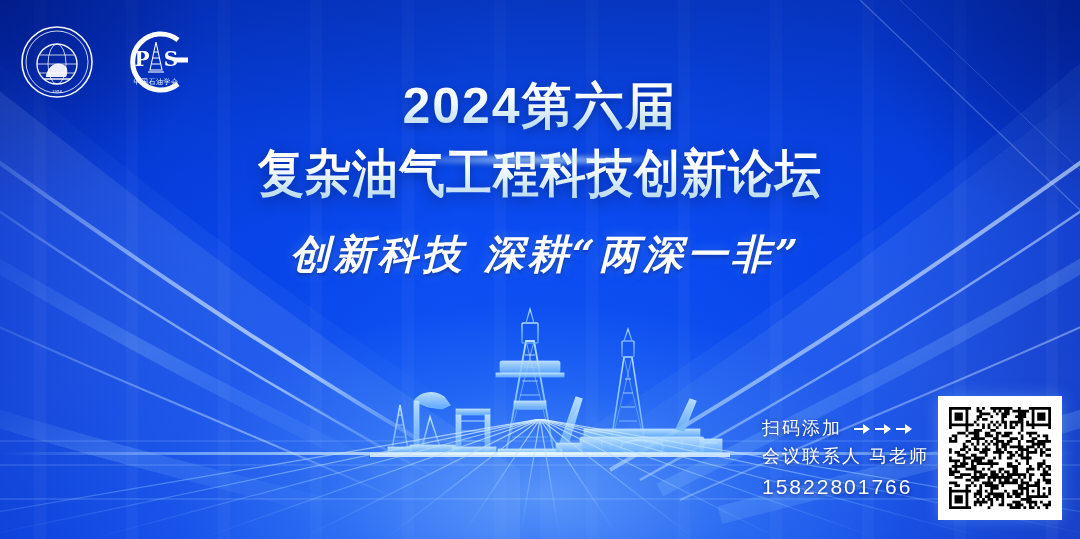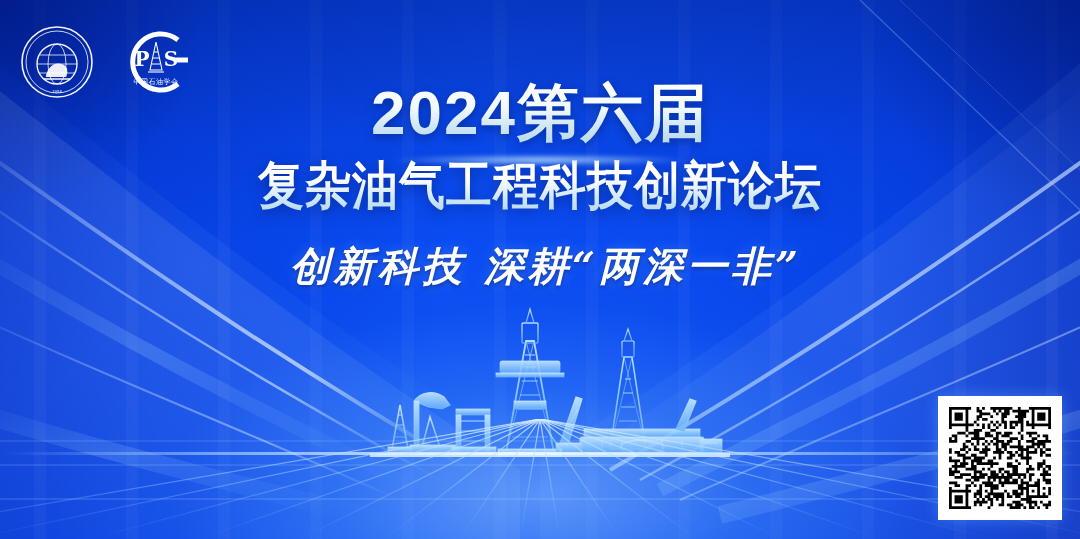--- a/index.html
+++ b/index.html
@@ -72,21 +72,21 @@
   .derricks svg { display:block; width:100%; height:100%; }
 
   
   .logos { position:absolute; left:18px; top:22px; display:flex; align-items:center; gap:20px; }
   .logo { display:block; }
 
   
   .title-block { position:absolute; left:0; right:0; top:80px; text-align:center; }
 
   .t-year {
-    font-size: 62px;
+    font-size: 50px;
     font-weight: 700;
     letter-spacing: 2px;
     line-height: 1.05;
     background: linear-gradient(180deg, #ffffff 0%, #f2fafe 42%, #cfe6f4 72%, #b7d8ec 100%);
     -webkit-background-clip: text;
     background-clip: text;
     color: transparent;
     -webkit-text-fill-color: transparent;
     filter: drop-shadow(0 3px 5px rgba(0,20,90,.45));
     margin: 0;
@@ -330,20 +330,38 @@
   </div>
 
   <div class="title-block">
     <div class="t-year">2024第六届</div>
     <div class="t-main">复杂油气工程科技创新论坛</div>
     <div class="t-slogan">创新科技  深耕“两深一非”</div>
   </div>
   <div class="t-main-glow"></div>
 
 
+  <div class="contact">
+    <div class="contact-row">
+      <span>扫码添加</span>
+      <span class="arrows">
+        <svg width="62" height="14" viewBox="0 0 62 14" xmlns="http://www.w3.org/2000/svg">
+          <g fill="#ffffff">
+            <path d="M0,6 h9 v-4 l7,5 -7,5 v-4 H0 Z"></path>
+            <path d="M21,6 h9 v-4 l7,5 -7,5 v-4 h-9 Z"></path>
+            <path d="M42,6 h9 v-4 l7,5 -7,5 v-4 h-9 Z"></path>
+          </g>
+        </svg>
+      </span>
+    </div>
+    <div class="contact-row">
+      <span>会议联系人 马老师</span>
+    </div>
+    <div class="phone">15822801766</div>
+  </div>
 
   <div class="qr-wrap">
     <svg id="qr-svg" width="124" height="124" viewBox="0 0 124 124" xmlns="http://www.w3.org/2000/svg">
         <rect width="124" height="124" fill="#ffffff"></rect>
         <path d="M11.02,11.02h2.76v2.76h-2.76zM13.78,11.02h2.76v2.76h-2.76zM16.53,11.02h2.76v2.76h-2.76zM19.29,11.02h2.76v2.76h-2.76zM22.04,11.02h2.76v2.76h-2.76zM24.80,11.02h2.76v2.76h-2.76zM27.56,11.02h2.76v2.76h-2.76zM30.31,11.02h2.76v2.76h-2.76zM38.58,11.02h2.76v2.76h-2.76zM44.09,11.02h2.76v2.76h-2.76zM52.36,11.02h2.76v2.76h-2.76zM55.11,11.02h2.76v2.76h-2.76zM57.87,11.02h2.76v2.76h-2.76zM60.62,11.02h2.76v2.76h-2.76zM63.38,11.02h2.76v2.76h-2.76zM66.13,11.02h2.76v2.76h-2.76zM68.89,11.02h2.76v2.76h-2.76zM71.64,11.02h2.76v2.76h-2.76zM79.91,11.02h2.76v2.76h-2.76zM90.93,11.02h2.76v2.76h-2.76zM93.69,11.02h2.76v2.76h-2.76zM96.44,11.02h2.76v2.76h-2.76zM99.20,11.02h2.76v2.76h-2.76zM101.96,11.02h2.76v2.76h-2.76zM104.71,11.02h2.76v2.76h-2.76zM107.47,11.02h2.76v2.76h-2.76zM110.22,11.02h2.76v2.76h-2.76zM11.02,13.78h2.76v2.76h-2.76zM27.56,13.78h2.76v2.76h-2.76zM38.58,13.78h2.76v2.76h-2.76zM41.33,13.78h2.76v2.76h-2.76zM55.11,13.78h2.76v2.76h-2.76zM60.62,13.78h2.76v2.76h-2.76zM66.13,13.78h2.76v2.76h-2.76zM68.89,13.78h2.76v2.76h-2.76zM74.40,13.78h2.76v2.76h-2.76zM77.16,13.78h2.76v2.76h-2.76zM79.91,13.78h2.76v2.76h-2.76zM82.67,13.78h2.76v2.76h-2.76zM85.42,13.78h2.76v2.76h-2.76zM88.18,13.78h2.76v2.76h-2.76zM93.69,13.78h2.76v2.76h-2.76zM110.22,13.78h2.76v2.76h-2.76zM11.02,16.53h2.76v2.76h-2.76zM16.53,16.53h2.76v2.76h-2.76zM19.29,16.53h2.76v2.76h-2.76zM22.04,16.53h2.76v2.76h-2.76zM27.56,16.53h2.76v2.76h-2.76zM41.33,16.53h2.76v2.76h-2.76zM44.09,16.53h2.76v2.76h-2.76zM46.84,16.53h2.76v2.76h-2.76zM49.60,16.53h2.76v2.76h-2.76zM57.87,16.53h2.76v2.76h-2.76zM63.38,16.53h2.76v2.76h-2.76zM66.13,16.53h2.76v2.76h-2.76zM68.89,16.53h2.76v2.76h-2.76zM79.91,16.53h2.76v2.76h-2.76zM82.67,16.53h2.76v2.76h-2.76zM85.42,16.53h2.76v2.76h-2.76zM93.69,16.53h2.76v2.76h-2.76zM99.20,16.53h2.76v2.76h-2.76zM101.96,16.53h2.76v2.76h-2.76zM104.71,16.53h2.76v2.76h-2.76zM110.22,16.53h2.76v2.76h-2.76zM11.02,19.29h2.76v2.76h-2.76zM16.53,19.29h2.76v2.76h-2.76zM19.29,19.29h2.76v2.76h-2.76zM22.04,19.29h2.76v2.76h-2.76zM27.56,19.29h2.76v2.76h-2.76zM38.58,19.29h2.76v2.76h-2.76zM41.33,19.29h2.76v2.76h-2.76zM52.36,19.29h2.76v2.76h-2.76zM63.38,19.29h2.76v2.76h-2.76zM66.13,19.29h2.76v2.76h-2.76zM77.16,19.29h2.76v2.76h-2.76zM79.91,19.29h2.76v2.76h-2.76zM82.67,19.29h2.76v2.76h-2.76zM85.42,19.29h2.76v2.76h-2.76zM93.69,19.29h2.76v2.76h-2.76zM99.20,19.29h2.76v2.76h-2.76zM101.96,19.29h2.76v2.76h-2.76zM104.71,19.29h2.76v2.76h-2.76zM110.22,19.29h2.76v2.76h-2.76zM11.02,22.04h2.76v2.76h-2.76zM16.53,22.04h2.76v2.76h-2.76zM19.29,22.04h2.76v2.76h-2.76zM22.04,22.04h2.76v2.76h-2.76zM27.56,22.04h2.76v2.76h-2.76zM38.58,22.04h2.76v2.76h-2.76zM44.09,22.04h2.76v2.76h-2.76zM46.84,22.04h2.76v2.76h-2.76zM63.38,22.04h2.76v2.76h-2.76zM79.91,22.04h2.76v2.76h-2.76zM82.67,22.04h2.76v2.76h-2.76zM93.69,22.04h2.76v2.76h-2.76zM99.20,22.04h2.76v2.76h-2.76zM101.96,22.04h2.76v2.76h-2.76zM104.71,22.04h2.76v2.76h-2.76zM110.22,22.04h2.76v2.76h-2.76zM11.02,24.80h2.76v2.76h-2.76zM27.56,24.80h2.76v2.76h-2.76zM35.82,24.80h2.76v2.76h-2.76zM52.36,24.80h2.76v2.76h-2.76zM57.87,24.80h2.76v2.76h-2.76zM63.38,24.80h2.76v2.76h-2.76zM66.13,24.80h2.76v2.76h-2.76zM71.64,24.80h2.76v2.76h-2.76zM74.40,24.80h2.76v2.76h-2.76zM77.16,24.80h2.76v2.76h-2.76zM79.91,24.80h2.76v2.76h-2.76zM82.67,24.80h2.76v2.76h-2.76zM88.18,24.80h2.76v2.76h-2.76zM93.69,24.80h2.76v2.76h-2.76zM110.22,24.80h2.76v2.76h-2.76zM11.02,27.56h2.76v2.76h-2.76zM13.78,27.56h2.76v2.76h-2.76zM16.53,27.56h2.76v2.76h-2.76zM19.29,27.56h2.76v2.76h-2.76zM22.04,27.56h2.76v2.76h-2.76zM24.80,27.56h2.76v2.76h-2.76zM27.56,27.56h2.76v2.76h-2.76zM30.31,27.56h2.76v2.76h-2.76zM33.07,27.56h2.76v2.76h-2.76zM38.58,27.56h2.76v2.76h-2.76zM44.09,27.56h2.76v2.76h-2.76zM49.60,27.56h2.76v2.76h-2.76zM55.11,27.56h2.76v2.76h-2.76zM60.62,27.56h2.76v2.76h-2.76zM66.13,27.56h2.76v2.76h-2.76zM71.64,27.56h2.76v2.76h-2.76zM77.16,27.56h2.76v2.76h-2.76zM82.67,27.56h2.76v2.76h-2.76zM88.18,27.56h2.76v2.76h-2.76zM90.93,27.56h2.76v2.76h-2.76zM93.69,27.56h2.76v2.76h-2.76zM96.44,27.56h2.76v2.76h-2.76zM99.20,27.56h2.76v2.76h-2.76zM101.96,27.56h2.76v2.76h-2.76zM104.71,27.56h2.76v2.76h-2.76zM107.47,27.56h2.76v2.76h-2.76zM110.22,27.56h2.76v2.76h-2.76zM11.02,30.31h2.76v2.76h-2.76zM27.56,30.31h2.76v2.76h-2.76zM44.09,30.31h2.76v2.76h-2.76zM49.60,30.31h2.76v2.76h-2.76zM57.87,30.31h2.76v2.76h-2.76zM66.13,30.31h2.76v2.76h-2.76zM71.64,30.31h2.76v2.76h-2.76zM74.40,30.31h2.76v2.76h-2.76zM82.67,30.31h2.76v2.76h-2.76zM93.69,30.31h2.76v2.76h-2.76zM110.22,30.31h2.76v2.76h-2.76zM27.56,33.07h2.76v2.76h-2.76zM35.82,33.07h2.76v2.76h-2.76zM38.58,33.07h2.76v2.76h-2.76zM41.33,33.07h2.76v2.76h-2.76zM52.36,33.07h2.76v2.76h-2.76zM55.11,33.07h2.76v2.76h-2.76zM82.67,33.07h2.76v2.76h-2.76zM19.29,35.82h2.76v2.76h-2.76zM22.04,35.82h2.76v2.76h-2.76zM24.80,35.82h2.76v2.76h-2.76zM30.31,35.82h2.76v2.76h-2.76zM33.07,35.82h2.76v2.76h-2.76zM35.82,35.82h2.76v2.76h-2.76zM38.58,35.82h2.76v2.76h-2.76zM46.84,35.82h2.76v2.76h-2.76zM49.60,35.82h2.76v2.76h-2.76zM57.87,35.82h2.76v2.76h-2.76zM60.62,35.82h2.76v2.76h-2.76zM66.13,35.82h2.76v2.76h-2.76zM68.89,35.82h2.76v2.76h-2.76zM71.64,35.82h2.76v2.76h-2.76zM79.91,35.82h2.76v2.76h-2.76zM88.18,35.82h2.76v2.76h-2.76zM90.93,35.82h2.76v2.76h-2.76zM93.69,35.82h2.76v2.76h-2.76zM96.44,35.82h2.76v2.76h-2.76zM13.78,38.58h2.76v2.76h-2.76zM16.53,38.58h2.76v2.76h-2.76zM27.56,38.58h2.76v2.76h-2.76zM35.82,38.58h2.76v2.76h-2.76zM38.58,38.58h2.76v2.76h-2.76zM46.84,38.58h2.76v2.76h-2.76zM49.60,38.58h2.76v2.76h-2.76zM52.36,38.58h2.76v2.76h-2.76zM57.87,38.58h2.76v2.76h-2.76zM63.38,38.58h2.76v2.76h-2.76zM66.13,38.58h2.76v2.76h-2.76zM68.89,38.58h2.76v2.76h-2.76zM82.67,38.58h2.76v2.76h-2.76zM90.93,38.58h2.76v2.76h-2.76zM99.20,38.58h2.76v2.76h-2.76zM104.71,38.58h2.76v2.76h-2.76zM107.47,38.58h2.76v2.76h-2.76zM11.02,41.33h2.76v2.76h-2.76zM16.53,41.33h2.76v2.76h-2.76zM33.07,41.33h2.76v2.76h-2.76zM35.82,41.33h2.76v2.76h-2.76zM38.58,41.33h2.76v2.76h-2.76zM41.33,41.33h2.76v2.76h-2.76zM44.09,41.33h2.76v2.76h-2.76zM55.11,41.33h2.76v2.76h-2.76zM57.87,41.33h2.76v2.76h-2.76zM71.64,41.33h2.76v2.76h-2.76zM74.40,41.33h2.76v2.76h-2.76zM77.16,41.33h2.76v2.76h-2.76zM82.67,41.33h2.76v2.76h-2.76zM93.69,41.33h2.76v2.76h-2.76zM96.44,41.33h2.76v2.76h-2.76zM107.47,41.33h2.76v2.76h-2.76zM11.02,44.09h2.76v2.76h-2.76zM13.78,44.09h2.76v2.76h-2.76zM16.53,44.09h2.76v2.76h-2.76zM27.56,44.09h2.76v2.76h-2.76zM30.31,44.09h2.76v2.76h-2.76zM38.58,44.09h2.76v2.76h-2.76zM46.84,44.09h2.76v2.76h-2.76zM52.36,44.09h2.76v2.76h-2.76zM57.87,44.09h2.76v2.76h-2.76zM60.62,44.09h2.76v2.76h-2.76zM63.38,44.09h2.76v2.76h-2.76zM68.89,44.09h2.76v2.76h-2.76zM71.64,44.09h2.76v2.76h-2.76zM79.91,44.09h2.76v2.76h-2.76zM88.18,44.09h2.76v2.76h-2.76zM90.93,44.09h2.76v2.76h-2.76zM93.69,44.09h2.76v2.76h-2.76zM99.20,44.09h2.76v2.76h-2.76zM101.96,44.09h2.76v2.76h-2.76zM104.71,44.09h2.76v2.76h-2.76zM107.47,44.09h2.76v2.76h-2.76zM110.22,44.09h2.76v2.76h-2.76zM24.80,46.84h2.76v2.76h-2.76zM33.07,46.84h2.76v2.76h-2.76zM38.58,46.84h2.76v2.76h-2.76zM44.09,46.84h2.76v2.76h-2.76zM49.60,46.84h2.76v2.76h-2.76zM55.11,46.84h2.76v2.76h-2.76zM57.87,46.84h2.76v2.76h-2.76zM63.38,46.84h2.76v2.76h-2.76zM66.13,46.84h2.76v2.76h-2.76zM68.89,46.84h2.76v2.76h-2.76zM79.91,46.84h2.76v2.76h-2.76zM93.69,46.84h2.76v2.76h-2.76zM96.44,46.84h2.76v2.76h-2.76zM99.20,46.84h2.76v2.76h-2.76zM101.96,46.84h2.76v2.76h-2.76zM104.71,46.84h2.76v2.76h-2.76zM24.80,49.60h2.76v2.76h-2.76zM27.56,49.60h2.76v2.76h-2.76zM35.82,49.60h2.76v2.76h-2.76zM46.84,49.60h2.76v2.76h-2.76zM57.87,49.60h2.76v2.76h-2.76zM63.38,49.60h2.76v2.76h-2.76zM66.13,49.60h2.76v2.76h-2.76zM71.64,49.60h2.76v2.76h-2.76zM74.40,49.60h2.76v2.76h-2.76zM77.16,49.60h2.76v2.76h-2.76zM79.91,49.60h2.76v2.76h-2.76zM82.67,49.60h2.76v2.76h-2.76zM88.18,49.60h2.76v2.76h-2.76zM90.93,49.60h2.76v2.76h-2.76zM93.69,49.60h2.76v2.76h-2.76zM99.20,49.60h2.76v2.76h-2.76zM104.71,49.60h2.76v2.76h-2.76zM11.02,52.36h2.76v2.76h-2.76zM22.04,52.36h2.76v2.76h-2.76zM24.80,52.36h2.76v2.76h-2.76zM30.31,52.36h2.76v2.76h-2.76zM35.82,52.36h2.76v2.76h-2.76zM38.58,52.36h2.76v2.76h-2.76zM44.09,52.36h2.76v2.76h-2.76zM46.84,52.36h2.76v2.76h-2.76zM49.60,52.36h2.76v2.76h-2.76zM57.87,52.36h2.76v2.76h-2.76zM60.62,52.36h2.76v2.76h-2.76zM66.13,52.36h2.76v2.76h-2.76zM79.91,52.36h2.76v2.76h-2.76zM82.67,52.36h2.76v2.76h-2.76zM85.42,52.36h2.76v2.76h-2.76zM88.18,52.36h2.76v2.76h-2.76zM96.44,52.36h2.76v2.76h-2.76zM101.96,52.36h2.76v2.76h-2.76zM107.47,52.36h2.76v2.76h-2.76zM110.22,52.36h2.76v2.76h-2.76zM11.02,55.11h2.76v2.76h-2.76zM16.53,55.11h2.76v2.76h-2.76zM19.29,55.11h2.76v2.76h-2.76zM27.56,55.11h2.76v2.76h-2.76zM41.33,55.11h2.76v2.76h-2.76zM44.09,55.11h2.76v2.76h-2.76zM46.84,55.11h2.76v2.76h-2.76zM55.11,55.11h2.76v2.76h-2.76zM57.87,55.11h2.76v2.76h-2.76zM60.62,55.11h2.76v2.76h-2.76zM63.38,55.11h2.76v2.76h-2.76zM68.89,55.11h2.76v2.76h-2.76zM71.64,55.11h2.76v2.76h-2.76zM77.16,55.11h2.76v2.76h-2.76zM82.67,55.11h2.76v2.76h-2.76zM88.18,55.11h2.76v2.76h-2.76zM90.93,55.11h2.76v2.76h-2.76zM93.69,55.11h2.76v2.76h-2.76zM96.44,55.11h2.76v2.76h-2.76zM101.96,55.11h2.76v2.76h-2.76zM104.71,55.11h2.76v2.76h-2.76zM19.29,57.87h2.76v2.76h-2.76zM22.04,57.87h2.76v2.76h-2.76zM24.80,57.87h2.76v2.76h-2.76zM33.07,57.87h2.76v2.76h-2.76zM35.82,57.87h2.76v2.76h-2.76zM46.84,57.87h2.76v2.76h-2.76zM60.62,57.87h2.76v2.76h-2.76zM71.64,57.87h2.76v2.76h-2.76zM74.40,57.87h2.76v2.76h-2.76zM79.91,57.87h2.76v2.76h-2.76zM82.67,57.87h2.76v2.76h-2.76zM88.18,57.87h2.76v2.76h-2.76zM101.96,57.87h2.76v2.76h-2.76zM107.47,57.87h2.76v2.76h-2.76zM110.22,57.87h2.76v2.76h-2.76zM11.02,60.62h2.76v2.76h-2.76zM24.80,60.62h2.76v2.76h-2.76zM27.56,60.62h2.76v2.76h-2.76zM30.31,60.62h2.76v2.76h-2.76zM35.82,60.62h2.76v2.76h-2.76zM38.58,60.62h2.76v2.76h-2.76zM41.33,60.62h2.76v2.76h-2.76zM44.09,60.62h2.76v2.76h-2.76zM55.11,60.62h2.76v2.76h-2.76zM60.62,60.62h2.76v2.76h-2.76zM68.89,60.62h2.76v2.76h-2.76zM71.64,60.62h2.76v2.76h-2.76zM82.67,60.62h2.76v2.76h-2.76zM85.42,60.62h2.76v2.76h-2.76zM88.18,60.62h2.76v2.76h-2.76zM90.93,60.62h2.76v2.76h-2.76zM11.02,63.38h2.76v2.76h-2.76zM13.78,63.38h2.76v2.76h-2.76zM16.53,63.38h2.76v2.76h-2.76zM19.29,63.38h2.76v2.76h-2.76zM24.80,63.38h2.76v2.76h-2.76zM33.07,63.38h2.76v2.76h-2.76zM35.82,63.38h2.76v2.76h-2.76zM38.58,63.38h2.76v2.76h-2.76zM41.33,63.38h2.76v2.76h-2.76zM49.60,63.38h2.76v2.76h-2.76zM52.36,63.38h2.76v2.76h-2.76zM77.16,63.38h2.76v2.76h-2.76zM88.18,63.38h2.76v2.76h-2.76zM104.71,63.38h2.76v2.76h-2.76zM16.53,66.13h2.76v2.76h-2.76zM22.04,66.13h2.76v2.76h-2.76zM24.80,66.13h2.76v2.76h-2.76zM27.56,66.13h2.76v2.76h-2.76zM33.07,66.13h2.76v2.76h-2.76zM38.58,66.13h2.76v2.76h-2.76zM41.33,66.13h2.76v2.76h-2.76zM44.09,66.13h2.76v2.76h-2.76zM46.84,66.13h2.76v2.76h-2.76zM49.60,66.13h2.76v2.76h-2.76zM52.36,66.13h2.76v2.76h-2.76zM55.11,66.13h2.76v2.76h-2.76zM57.87,66.13h2.76v2.76h-2.76zM68.89,66.13h2.76v2.76h-2.76zM71.64,66.13h2.76v2.76h-2.76zM79.91,66.13h2.76v2.76h-2.76zM88.18,66.13h2.76v2.76h-2.76zM99.20,66.13h2.76v2.76h-2.76zM101.96,66.13h2.76v2.76h-2.76zM104.71,66.13h2.76v2.76h-2.76zM13.78,68.89h2.76v2.76h-2.76zM16.53,68.89h2.76v2.76h-2.76zM19.29,68.89h2.76v2.76h-2.76zM22.04,68.89h2.76v2.76h-2.76zM24.80,68.89h2.76v2.76h-2.76zM33.07,68.89h2.76v2.76h-2.76zM35.82,68.89h2.76v2.76h-2.76zM52.36,68.89h2.76v2.76h-2.76zM68.89,68.89h2.76v2.76h-2.76zM71.64,68.89h2.76v2.76h-2.76zM74.40,68.89h2.76v2.76h-2.76zM77.16,68.89h2.76v2.76h-2.76zM90.93,68.89h2.76v2.76h-2.76zM99.20,68.89h2.76v2.76h-2.76zM101.96,68.89h2.76v2.76h-2.76zM107.47,68.89h2.76v2.76h-2.76zM110.22,68.89h2.76v2.76h-2.76zM11.02,71.64h2.76v2.76h-2.76zM16.53,71.64h2.76v2.76h-2.76zM27.56,71.64h2.76v2.76h-2.76zM30.31,71.64h2.76v2.76h-2.76zM33.07,71.64h2.76v2.76h-2.76zM35.82,71.64h2.76v2.76h-2.76zM44.09,71.64h2.76v2.76h-2.76zM49.60,71.64h2.76v2.76h-2.76zM60.62,71.64h2.76v2.76h-2.76zM63.38,71.64h2.76v2.76h-2.76zM74.40,71.64h2.76v2.76h-2.76zM77.16,71.64h2.76v2.76h-2.76zM88.18,71.64h2.76v2.76h-2.76zM90.93,71.64h2.76v2.76h-2.76zM93.69,71.64h2.76v2.76h-2.76zM99.20,71.64h2.76v2.76h-2.76zM104.71,71.64h2.76v2.76h-2.76zM110.22,71.64h2.76v2.76h-2.76zM11.02,74.40h2.76v2.76h-2.76zM13.78,74.40h2.76v2.76h-2.76zM16.53,74.40h2.76v2.76h-2.76zM19.29,74.40h2.76v2.76h-2.76zM35.82,74.40h2.76v2.76h-2.76zM38.58,74.40h2.76v2.76h-2.76zM41.33,74.40h2.76v2.76h-2.76zM52.36,74.40h2.76v2.76h-2.76zM55.11,74.40h2.76v2.76h-2.76zM60.62,74.40h2.76v2.76h-2.76zM66.13,74.40h2.76v2.76h-2.76zM68.89,74.40h2.76v2.76h-2.76zM74.40,74.40h2.76v2.76h-2.76zM77.16,74.40h2.76v2.76h-2.76zM88.18,74.40h2.76v2.76h-2.76zM104.71,74.40h2.76v2.76h-2.76zM107.47,74.40h2.76v2.76h-2.76zM11.02,77.16h2.76v2.76h-2.76zM13.78,77.16h2.76v2.76h-2.76zM22.04,77.16h2.76v2.76h-2.76zM24.80,77.16h2.76v2.76h-2.76zM27.56,77.16h2.76v2.76h-2.76zM30.31,77.16h2.76v2.76h-2.76zM35.82,77.16h2.76v2.76h-2.76zM41.33,77.16h2.76v2.76h-2.76zM44.09,77.16h2.76v2.76h-2.76zM46.84,77.16h2.76v2.76h-2.76zM52.36,77.16h2.76v2.76h-2.76zM55.11,77.16h2.76v2.76h-2.76zM57.87,77.16h2.76v2.76h-2.76zM63.38,77.16h2.76v2.76h-2.76zM68.89,77.16h2.76v2.76h-2.76zM71.64,77.16h2.76v2.76h-2.76zM74.40,77.16h2.76v2.76h-2.76zM77.16,77.16h2.76v2.76h-2.76zM79.91,77.16h2.76v2.76h-2.76zM82.67,77.16h2.76v2.76h-2.76zM85.42,77.16h2.76v2.76h-2.76zM90.93,77.16h2.76v2.76h-2.76zM93.69,77.16h2.76v2.76h-2.76zM101.96,77.16h2.76v2.76h-2.76zM104.71,77.16h2.76v2.76h-2.76zM107.47,77.16h2.76v2.76h-2.76zM110.22,77.16h2.76v2.76h-2.76zM16.53,79.91h2.76v2.76h-2.76zM19.29,79.91h2.76v2.76h-2.76zM22.04,79.91h2.76v2.76h-2.76zM33.07,79.91h2.76v2.76h-2.76zM35.82,79.91h2.76v2.76h-2.76zM38.58,79.91h2.76v2.76h-2.76zM41.33,79.91h2.76v2.76h-2.76zM44.09,79.91h2.76v2.76h-2.76zM49.60,79.91h2.76v2.76h-2.76zM52.36,79.91h2.76v2.76h-2.76zM55.11,79.91h2.76v2.76h-2.76zM57.87,79.91h2.76v2.76h-2.76zM60.62,79.91h2.76v2.76h-2.76zM63.38,79.91h2.76v2.76h-2.76zM66.13,79.91h2.76v2.76h-2.76zM68.89,79.91h2.76v2.76h-2.76zM71.64,79.91h2.76v2.76h-2.76zM79.91,79.91h2.76v2.76h-2.76zM85.42,79.91h2.76v2.76h-2.76zM90.93,79.91h2.76v2.76h-2.76zM104.71,79.91h2.76v2.76h-2.76zM27.56,82.67h2.76v2.76h-2.76zM30.31,82.67h2.76v2.76h-2.76zM35.82,82.67h2.76v2.76h-2.76zM38.58,82.67h2.76v2.76h-2.76zM49.60,82.67h2.76v2.76h-2.76zM55.11,82.67h2.76v2.76h-2.76zM60.62,82.67h2.76v2.76h-2.76zM66.13,82.67h2.76v2.76h-2.76zM68.89,82.67h2.76v2.76h-2.76zM74.40,82.67h2.76v2.76h-2.76zM77.16,82.67h2.76v2.76h-2.76zM82.67,82.67h2.76v2.76h-2.76zM90.93,82.67h2.76v2.76h-2.76zM99.20,82.67h2.76v2.76h-2.76zM104.71,82.67h2.76v2.76h-2.76zM107.47,82.67h2.76v2.76h-2.76zM110.22,82.67h2.76v2.76h-2.76zM11.02,85.42h2.76v2.76h-2.76zM13.78,85.42h2.76v2.76h-2.76zM16.53,85.42h2.76v2.76h-2.76zM33.07,85.42h2.76v2.76h-2.76zM44.09,85.42h2.76v2.76h-2.76zM46.84,85.42h2.76v2.76h-2.76zM49.60,85.42h2.76v2.76h-2.76zM52.36,85.42h2.76v2.76h-2.76zM60.62,85.42h2.76v2.76h-2.76zM63.38,85.42h2.76v2.76h-2.76zM66.13,85.42h2.76v2.76h-2.76zM68.89,85.42h2.76v2.76h-2.76zM71.64,85.42h2.76v2.76h-2.76zM74.40,85.42h2.76v2.76h-2.76zM77.16,85.42h2.76v2.76h-2.76zM82.67,85.42h2.76v2.76h-2.76zM85.42,85.42h2.76v2.76h-2.76zM88.18,85.42h2.76v2.76h-2.76zM96.44,85.42h2.76v2.76h-2.76zM99.20,85.42h2.76v2.76h-2.76zM107.47,85.42h2.76v2.76h-2.76zM110.22,85.42h2.76v2.76h-2.76zM16.53,88.18h2.76v2.76h-2.76zM19.29,88.18h2.76v2.76h-2.76zM27.56,88.18h2.76v2.76h-2.76zM30.31,88.18h2.76v2.76h-2.76zM35.82,88.18h2.76v2.76h-2.76zM41.33,88.18h2.76v2.76h-2.76zM46.84,88.18h2.76v2.76h-2.76zM49.60,88.18h2.76v2.76h-2.76zM52.36,88.18h2.76v2.76h-2.76zM55.11,88.18h2.76v2.76h-2.76zM57.87,88.18h2.76v2.76h-2.76zM63.38,88.18h2.76v2.76h-2.76zM79.91,88.18h2.76v2.76h-2.76zM82.67,88.18h2.76v2.76h-2.76zM88.18,88.18h2.76v2.76h-2.76zM90.93,88.18h2.76v2.76h-2.76zM93.69,88.18h2.76v2.76h-2.76zM96.44,88.18h2.76v2.76h-2.76zM99.20,88.18h2.76v2.76h-2.76zM11.02,90.93h2.76v2.76h-2.76zM27.56,90.93h2.76v2.76h-2.76zM41.33,90.93h2.76v2.76h-2.76zM52.36,90.93h2.76v2.76h-2.76zM55.11,90.93h2.76v2.76h-2.76zM57.87,90.93h2.76v2.76h-2.76zM79.91,90.93h2.76v2.76h-2.76zM82.67,90.93h2.76v2.76h-2.76zM85.42,90.93h2.76v2.76h-2.76zM88.18,90.93h2.76v2.76h-2.76zM99.20,90.93h2.76v2.76h-2.76zM104.71,90.93h2.76v2.76h-2.76zM110.22,90.93h2.76v2.76h-2.76zM11.02,93.69h2.76v2.76h-2.76zM13.78,93.69h2.76v2.76h-2.76zM16.53,93.69h2.76v2.76h-2.76zM19.29,93.69h2.76v2.76h-2.76zM22.04,93.69h2.76v2.76h-2.76zM24.80,93.69h2.76v2.76h-2.76zM27.56,93.69h2.76v2.76h-2.76zM30.31,93.69h2.76v2.76h-2.76zM38.58,93.69h2.76v2.76h-2.76zM41.33,93.69h2.76v2.76h-2.76zM46.84,93.69h2.76v2.76h-2.76zM52.36,93.69h2.76v2.76h-2.76zM66.13,93.69h2.76v2.76h-2.76zM74.40,93.69h2.76v2.76h-2.76zM77.16,93.69h2.76v2.76h-2.76zM82.67,93.69h2.76v2.76h-2.76zM88.18,93.69h2.76v2.76h-2.76zM93.69,93.69h2.76v2.76h-2.76zM99.20,93.69h2.76v2.76h-2.76zM110.22,93.69h2.76v2.76h-2.76zM11.02,96.44h2.76v2.76h-2.76zM27.56,96.44h2.76v2.76h-2.76zM35.82,96.44h2.76v2.76h-2.76zM38.58,96.44h2.76v2.76h-2.76zM41.33,96.44h2.76v2.76h-2.76zM49.60,96.44h2.76v2.76h-2.76zM52.36,96.44h2.76v2.76h-2.76zM55.11,96.44h2.76v2.76h-2.76zM57.87,96.44h2.76v2.76h-2.76zM60.62,96.44h2.76v2.76h-2.76zM63.38,96.44h2.76v2.76h-2.76zM68.89,96.44h2.76v2.76h-2.76zM74.40,96.44h2.76v2.76h-2.76zM77.16,96.44h2.76v2.76h-2.76zM79.91,96.44h2.76v2.76h-2.76zM82.67,96.44h2.76v2.76h-2.76zM88.18,96.44h2.76v2.76h-2.76zM99.20,96.44h2.76v2.76h-2.76zM104.71,96.44h2.76v2.76h-2.76zM110.22,96.44h2.76v2.76h-2.76zM11.02,99.20h2.76v2.76h-2.76zM16.53,99.20h2.76v2.76h-2.76zM19.29,99.20h2.76v2.76h-2.76zM22.04,99.20h2.76v2.76h-2.76zM27.56,99.20h2.76v2.76h-2.76zM35.82,99.20h2.76v2.76h-2.76zM41.33,99.20h2.76v2.76h-2.76zM46.84,99.20h2.76v2.76h-2.76zM49.60,99.20h2.76v2.76h-2.76zM55.11,99.20h2.76v2.76h-2.76zM57.87,99.20h2.76v2.76h-2.76zM60.62,99.20h2.76v2.76h-2.76zM63.38,99.20h2.76v2.76h-2.76zM68.89,99.20h2.76v2.76h-2.76zM71.64,99.20h2.76v2.76h-2.76zM77.16,99.20h2.76v2.76h-2.76zM79.91,99.20h2.76v2.76h-2.76zM88.18,99.20h2.76v2.76h-2.76zM90.93,99.20h2.76v2.76h-2.76zM93.69,99.20h2.76v2.76h-2.76zM96.44,99.20h2.76v2.76h-2.76zM99.20,99.20h2.76v2.76h-2.76zM101.96,99.20h2.76v2.76h-2.76zM104.71,99.20h2.76v2.76h-2.76zM107.47,99.20h2.76v2.76h-2.76zM11.02,101.96h2.76v2.76h-2.76zM16.53,101.96h2.76v2.76h-2.76zM19.29,101.96h2.76v2.76h-2.76zM22.04,101.96h2.76v2.76h-2.76zM27.56,101.96h2.76v2.76h-2.76zM38.58,101.96h2.76v2.76h-2.76zM44.09,101.96h2.76v2.76h-2.76zM49.60,101.96h2.76v2.76h-2.76zM52.36,101.96h2.76v2.76h-2.76zM57.87,101.96h2.76v2.76h-2.76zM63.38,101.96h2.76v2.76h-2.76zM82.67,101.96h2.76v2.76h-2.76zM85.42,101.96h2.76v2.76h-2.76zM88.18,101.96h2.76v2.76h-2.76zM90.93,101.96h2.76v2.76h-2.76zM11.02,104.71h2.76v2.76h-2.76zM16.53,104.71h2.76v2.76h-2.76zM19.29,104.71h2.76v2.76h-2.76zM22.04,104.71h2.76v2.76h-2.76zM27.56,104.71h2.76v2.76h-2.76zM35.82,104.71h2.76v2.76h-2.76zM38.58,104.71h2.76v2.76h-2.76zM41.33,104.71h2.76v2.76h-2.76zM44.09,104.71h2.76v2.76h-2.76zM46.84,104.71h2.76v2.76h-2.76zM52.36,104.71h2.76v2.76h-2.76zM63.38,104.71h2.76v2.76h-2.76zM74.40,104.71h2.76v2.76h-2.76zM77.16,104.71h2.76v2.76h-2.76zM79.91,104.71h2.76v2.76h-2.76zM88.18,104.71h2.76v2.76h-2.76zM90.93,104.71h2.76v2.76h-2.76zM93.69,104.71h2.76v2.76h-2.76zM96.44,104.71h2.76v2.76h-2.76zM101.96,104.71h2.76v2.76h-2.76zM110.22,104.71h2.76v2.76h-2.76zM11.02,107.47h2.76v2.76h-2.76zM27.56,107.47h2.76v2.76h-2.76zM35.82,107.47h2.76v2.76h-2.76zM41.33,107.47h2.76v2.76h-2.76zM52.36,107.47h2.76v2.76h-2.76zM60.62,107.47h2.76v2.76h-2.76zM63.38,107.47h2.76v2.76h-2.76zM68.89,107.47h2.76v2.76h-2.76zM71.64,107.47h2.76v2.76h-2.76zM77.16,107.47h2.76v2.76h-2.76zM79.91,107.47h2.76v2.76h-2.76zM82.67,107.47h2.76v2.76h-2.76zM90.93,107.47h2.76v2.76h-2.76zM96.44,107.47h2.76v2.76h-2.76zM104.71,107.47h2.76v2.76h-2.76zM107.47,107.47h2.76v2.76h-2.76zM110.22,107.47h2.76v2.76h-2.76zM11.02,110.22h2.76v2.76h-2.76zM13.78,110.22h2.76v2.76h-2.76zM16.53,110.22h2.76v2.76h-2.76zM19.29,110.22h2.76v2.76h-2.76zM22.04,110.22h2.76v2.76h-2.76zM24.80,110.22h2.76v2.76h-2.76zM27.56,110.22h2.76v2.76h-2.76zM30.31,110.22h2.76v2.76h-2.76zM49.60,110.22h2.76v2.76h-2.76zM71.64,110.22h2.76v2.76h-2.76zM74.40,110.22h2.76v2.76h-2.76zM77.16,110.22h2.76v2.76h-2.76zM79.91,110.22h2.76v2.76h-2.76zM85.42,110.22h2.76v2.76h-2.76zM90.93,110.22h2.76v2.76h-2.76zM93.69,110.22h2.76v2.76h-2.76zM99.20,110.22h2.76v2.76h-2.76zM107.47,110.22h2.76v2.76h-2.76z" fill="#000000"></path>
       </svg>
   </div>
 
 </div>
 

